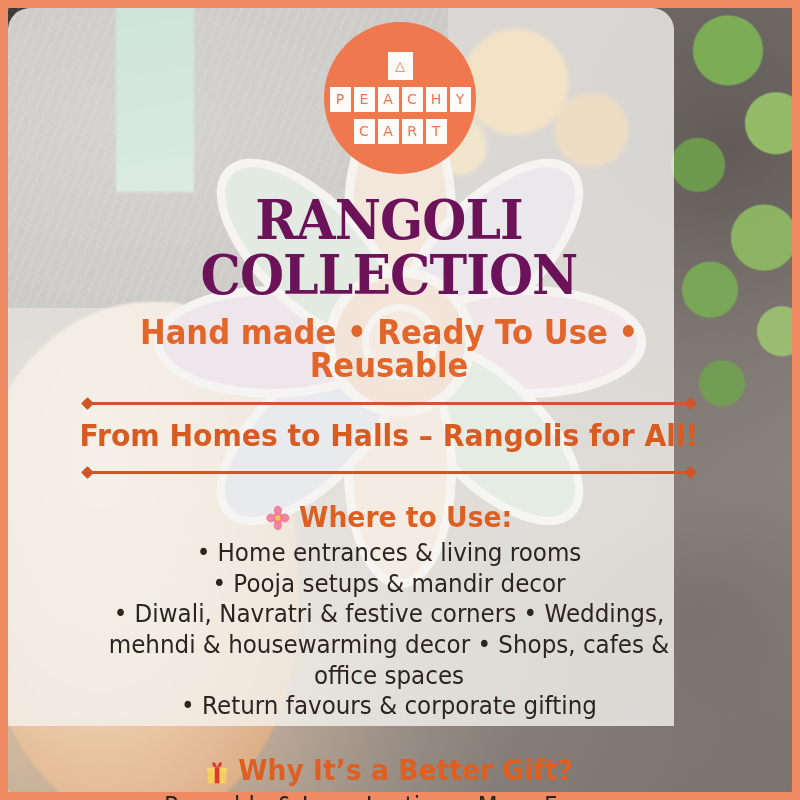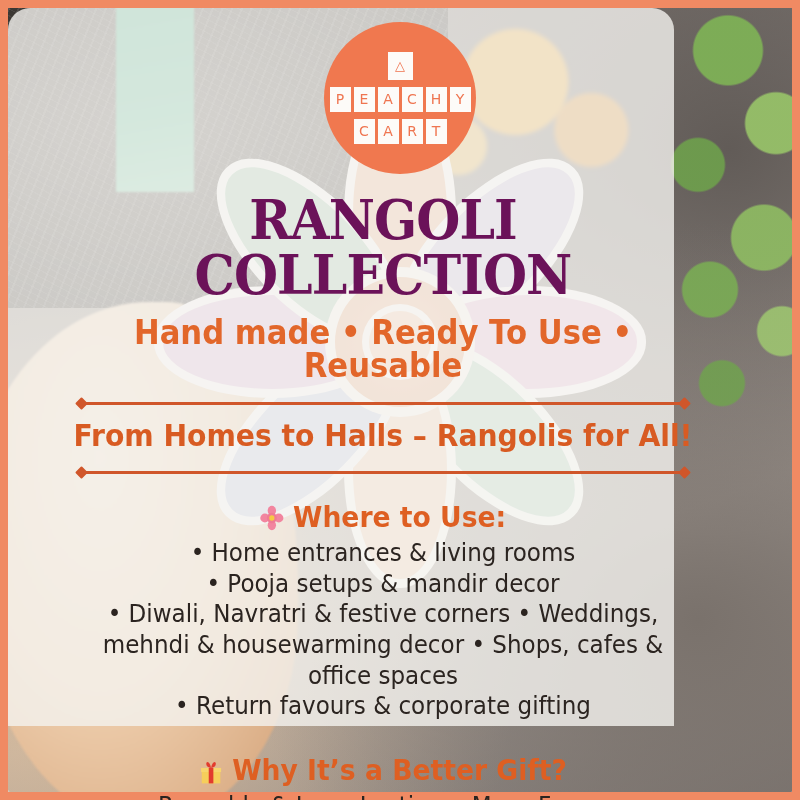--- a/index.html
+++ b/index.html
@@ -185,21 +185,21 @@
     line-height: 25px;
     text-align: center;
     letter-spacing: 0;
     font-weight: 400;
   }
   .tile.tri { width: 25px; height: 28px; line-height: 28px; font-size: 13px; }
 
   
   .content {
     position: absolute;
-    left: 50px;
+    left: 56px;
     top: 82px;
     width: 666px;
     height: 718px;
     z-index: 5;
     text-align: center;
   }
 
   .title {
     margin: 0;
     padding-top: 110px;

